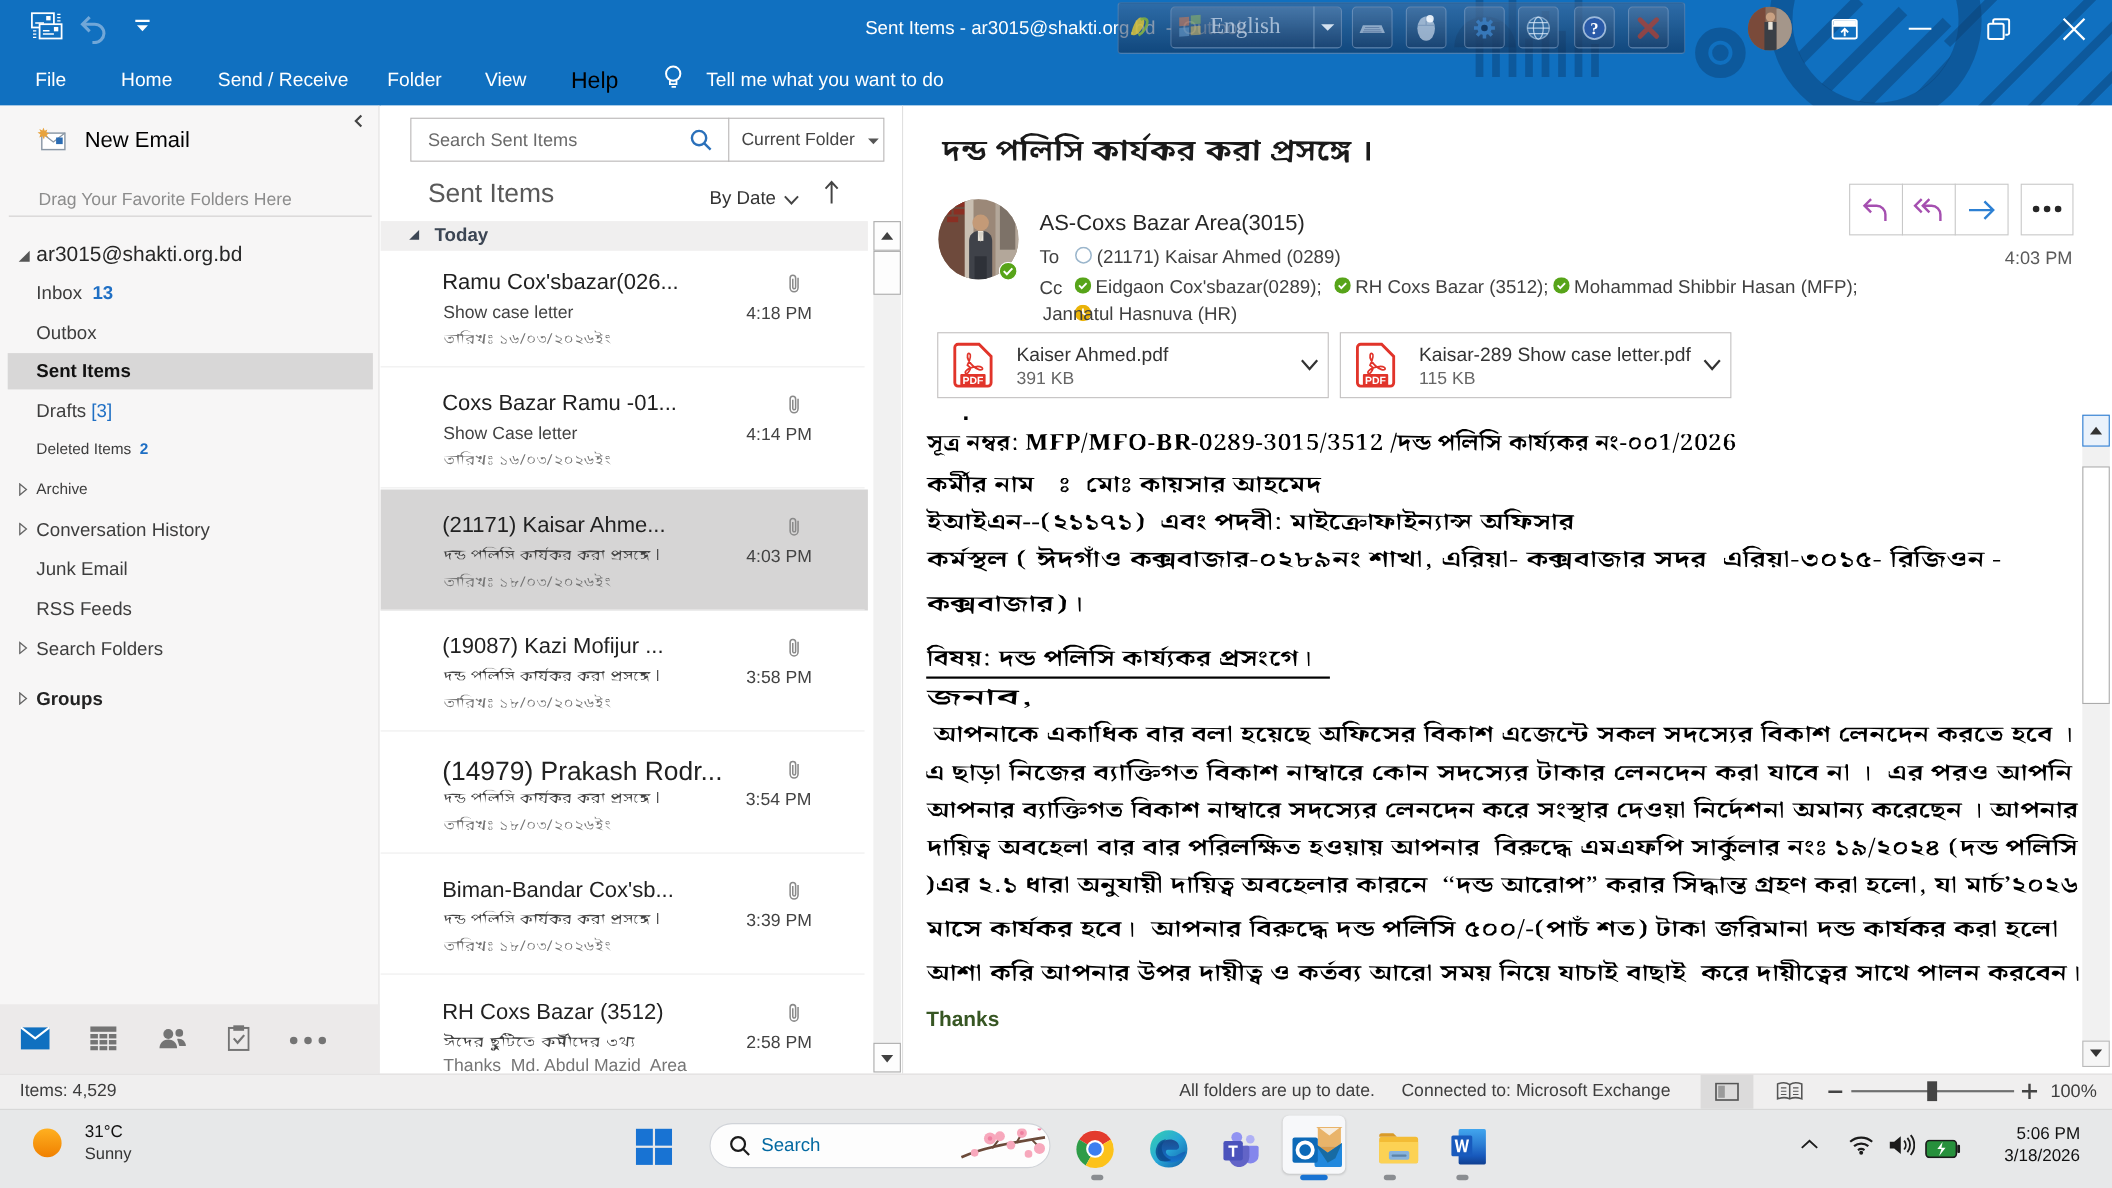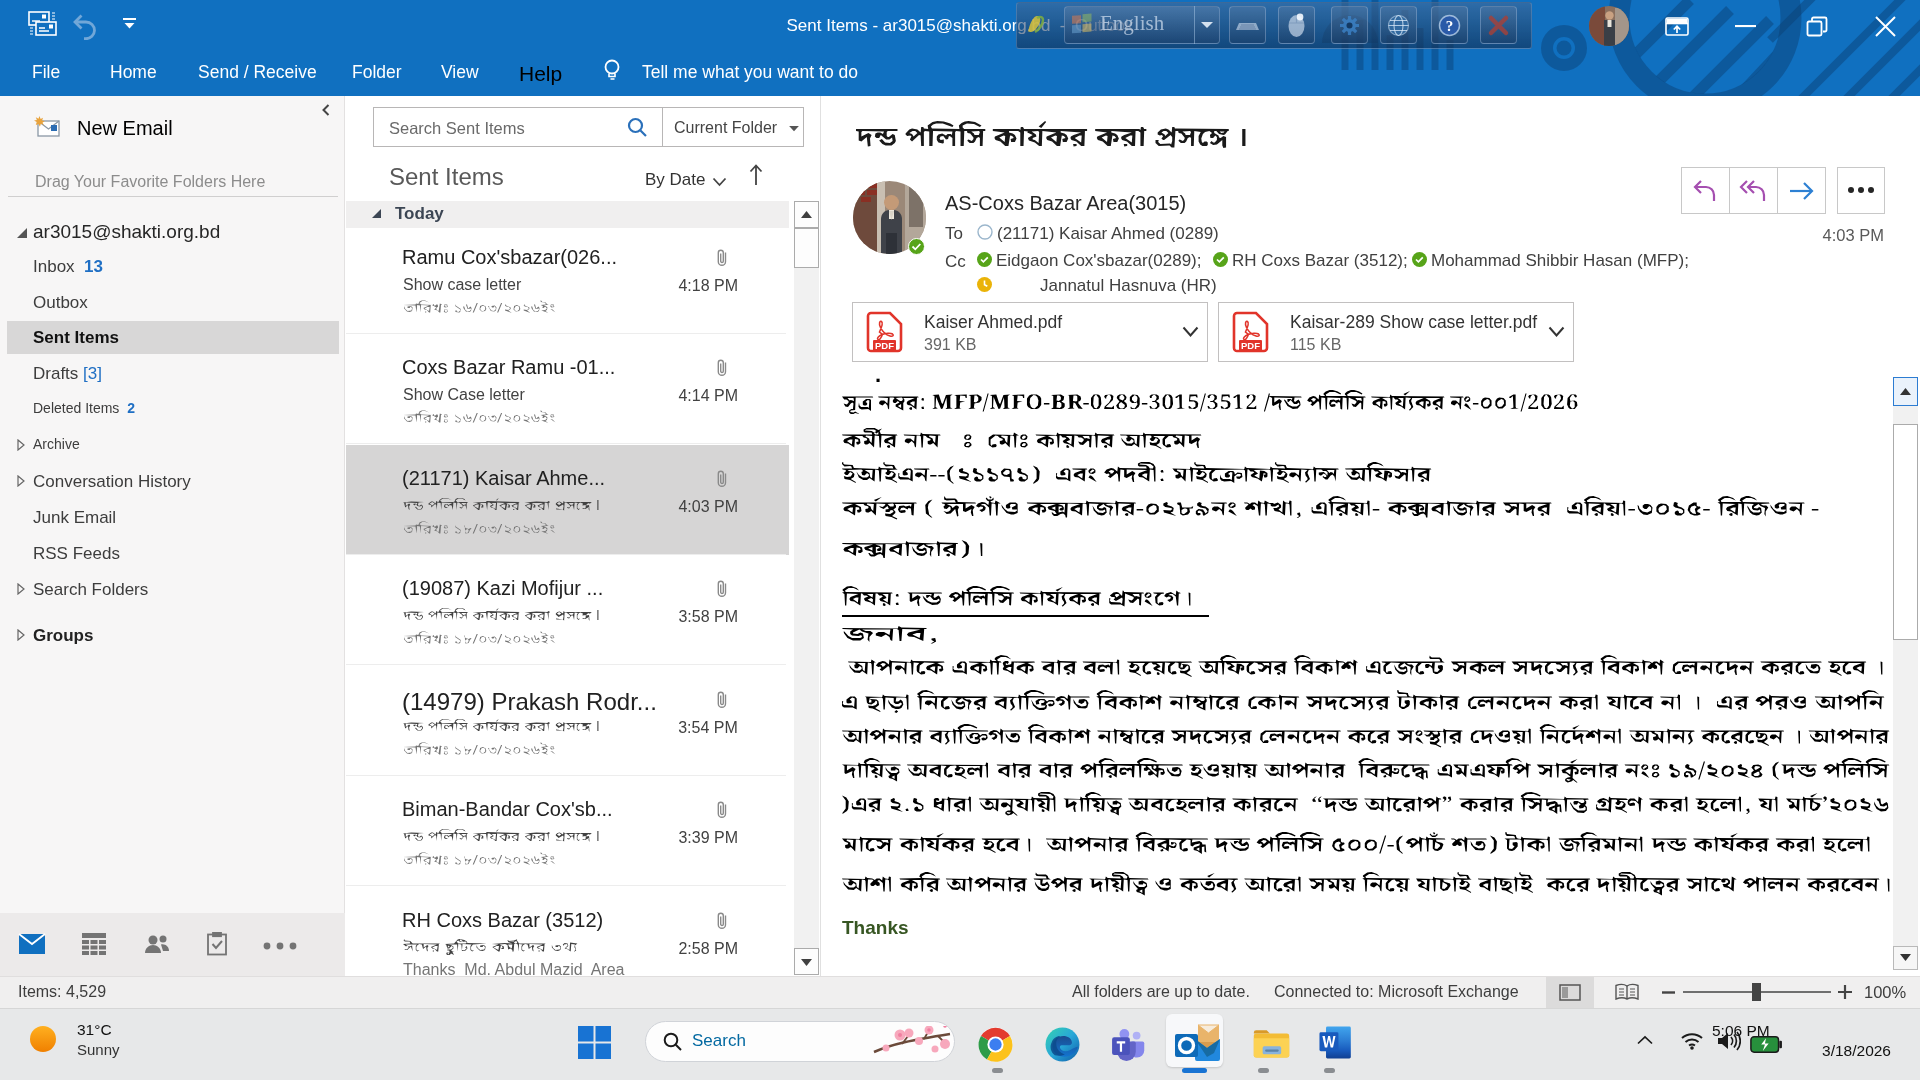--- a/index.html
+++ b/index.html
@@ -318,21 +318,21 @@
       <path fill="#424242" fill-rule="evenodd" d="M246 22l0 2l2 0l0 -2z M199 22l0 2l2 0l0 -2z M0 9l2 1l2 9l5 -5l1 8l2 2l-1 -7l2 -4l-2 -2l-6 5l0 -7l21 1l-1 3l-3 -2l-4 1l3 3l1 -2l2 0l2 3l5 1l2 -2l2 3l-3 4l-5 0l-4 -5l-1 2l4 4l7 0l3 -4l0 -3l-3 -3l-4 3l-2 -2l1 -5l10 -1l-23 -1z M276 11l0 2l5 5l8 -5l1 3l-1 7l-12 -2l-1 -3l1 5l11 0l3 2l1 -16l3 0l6 5l1 3l-2 2l-4 -1l1 2l3 1l4 -6l3 0l2 9l1 -15l6 1l-2 3l0 8l3 3l3 -3l-3 1l-2 -2l0 -5l2 -4l3 -2l5 2l-1 4l6 -1l0 5l-2 2l-4 -1l1 2l4 0l7 -4l-1 4l2 4l-1 -12l-5 1l1 -3l6 -1l3 -3l-49 0l-2 -2l-1 5l-6 -4l-4 1z M332 10l5 0l-2 2z M299 10l9 0l-1 3l-4 1z M282 8l4 3l-4 3l-4 -3z M266 8l-4 -2l-1 2l-20 -1l-22 2l11 1l-10 5l10 9l2 0l2 -12l2 1l1 4l-2 0l0 2l4 0l0 -5l-7 -4l21 0l-10 5l2 3l4 1l4 5l2 0l1 -15l5 1l2 14l0 -14z M254 13l-1 8l-8 -5l5 -3z M231 13l-1 8l-8 -5l5 -3z M125 9l11 1l-10 5l10 9l2 0l2 -12l2 1l1 4l-2 0l0 2l4 0l0 -5l-7 -4l12 0l2 14l1 -15l3 0l6 4l-5 3l2 3l4 1l4 4l2 0l1 -15l14 1l-10 5l10 9l2 0l2 -12l2 1l1 4l-2 0l0 2l4 0l0 -5l-7 -4l20 0l-10 5l2 3l4 1l4 5l2 0l1 -15l2 -1l-60 -2l-1 2z M207 13l-1 8l-8 -5l5 -3z M185 13l-1 8l-8 -5l5 -3z M137 13l-1 8l-8 -5l5 -3z M160 10l8 0l-1 12l-8 -5l5 -3z M351 4l0 20l2 0l0 -20z M169 6l4 -6l-4 3z M46 11l0 2l5 1l0 5l7 -7l2 2l1 10l1 -15l6 1l1 14l1 -15l19 1l-7 4l-2 -2l-5 1l-1 4l2 3l4 0l0 -2l-3 1l-1 -4l3 -2l4 4l1 -3l4 1l2 9l1 -15l5 1l1 14l1 -15l3 0l6 5l1 3l-2 2l-4 -1l1 2l3 1l4 -6l3 0l2 9l0 -14l3 -2l-20 0l-3 -3l5 -4l6 0l7 4l-2 -3l-5 -2l-7 0l-4 2l-2 5l-2 1l-21 0l-3 -3l5 -4l8 0l8 3l-8 -4l-9 0l-5 4l-1 3l-2 1l-3 -2l-1 5l-5 -4l-3 0z M105 10l9 0l-1 3l-4 1z M53 8l4 3l-4 4l-5 -4z"></path>
     </svg></div>
 <div style="position:absolute;left:403px;top:631px;width:153px;height:14px"><svg width="153" height="14" viewBox="0 0 270 28" preserveAspectRatio="none">
       <path fill="#757575" fill-rule="evenodd" d="M39 23l0 2l2 0l0 -2z M73 19l-1 4l2 2l3 0l2 -2l-1 -4z M76 19l2 2l-1 3l-2 0l-2 -3z M260 18l9 7l-5 -6z M2 12l0 5l5 6l5 1l4 -2l1 -7l-3 -3l-6 1l0 3l4 0l1 -3l3 3l-1 5l-7 1l-4 -4z M150 12l5 10l6 1l3 -2l1 -6l-3 -4l-6 1l1 3l3 0l1 -3l3 4l-1 4l-3 2l-4 -1l-4 -6l0 -3z M201 10l-5 2l-1 7l4 4l6 -1l2 -4l-1 -5z M199 12l4 0l2 2l0 5l-3 3l-3 0l-3 -4z M141 10l-5 2l-1 7l4 4l6 -1l2 -4l-1 -5z M139 12l4 0l2 2l0 5l-3 3l-3 0l-3 -4z M261 9l-1 4l2 2l5 -1l-1 -5z M262 10l4 1l-1 3l-4 -2z M231 9l3 9l6 -1l0 2l-2 3l-4 1l-4 -3l-2 -7l-2 0l1 4l4 6l6 1l3 -2l1 -6l-2 -3l-4 4l-2 -8z M107 10l2 1l1 14l6 -1l2 -6l3 -3l-2 -1l-3 2l-6 -2l-1 -5z M114 16l2 2l-1 5l-3 1l-2 -2l0 -4z M73 9l-1 4l2 2l5 -1l-1 -5z M74 10l4 1l-1 3l-4 -2z M214 8l-1 3l2 2l5 1l2 3l-3 3l-6 -1l0 2l12 5l-6 -5l4 -3l0 -3l-8 -4z M181 8l-1 3l2 2l5 1l2 3l-3 3l-6 -1l0 2l12 5l-6 -5l4 -3l0 -3l-8 -4z M93 8l-1 4l9 7l0 2l-3 3l-3 -1l-1 -3l-2 2l1 2l6 1l2 -1l1 -6l-9 -7z M175 6l-2 0l-7 19l2 0z M132 6l-2 0l-7 19l2 0z M0 10l22 1l2 14l1 -15l5 1l1 14l1 -15l14 1l-10 5l2 3l4 1l4 5l2 0l1 -15l2 0l8 5l-4 4l6 2l3 4l2 0l1 -15l2 -1l-4 -2l-2 15l-4 -3l0 -3l3 -3l-1 -4l-2 0l-3 3l-2 -4l-2 2l-20 -1l-3 -3l5 -4l5 0l7 3l-7 -4l-6 0l-4 2l-2 5l-4 -1l-1 2z M47 14l-1 8l-8 -5l5 -3z M243 0l0 4l8 1l1 4l-9 1l4 2l-1 4l2 0l3 -3l3 4l-3 3l-7 1l13 5l-6 -4l3 -2l1 -5l-3 -3l-4 -1l9 -2l-3 -1l-3 -4l-5 0z"></path>
     </svg></div>
 <div class="a" style="left:346px;top:775px;width:440px;border-top:1px solid #ededed"></div>
 <div class="a" style="left:402px;top:688px;font-size:24px;color:#212121;white-space:nowrap">(14979) Prakash Rodr...</div>
 <svg class="a" style="left:714px;top:690px" width="16" height="19" viewBox="0 0 16 19">
     <path d="M11.5 4.5v9.2a3.6 3.6 0 0 1-7.2 0V4.8a2.5 2.5 0 0 1 5 0v8.4a1.3 1.3 0 0 1-2.6 0V5.5" fill="none" stroke="#8a8a8a" stroke-width="1.4"></path>
   </svg>
-<div class="a" style="left:678px;top:719px;width:60px;text-align:center;font-size:16px;color:#424242">3:54 PM</div>
+<div class="a" style="left:678px;top:719px;width:60px;text-align:left;font-size:16px;color:#424242">3:54 PM</div>
 <div style="position:absolute;left:403px;top:718px;width:196px;height:13.5px"><svg width="196" height="13.5" viewBox="0 0 354 27" preserveAspectRatio="none">
       <path fill="#424242" fill-rule="evenodd" d="M246 22l0 2l2 0l0 -2z M199 22l0 2l2 0l0 -2z M0 9l2 1l2 9l5 -5l1 8l2 2l-1 -7l2 -4l-2 -2l-6 5l0 -7l21 1l-1 3l-3 -2l-4 1l3 3l1 -2l2 0l2 3l5 1l2 -2l2 3l-3 4l-5 0l-4 -5l-1 2l4 4l7 0l3 -4l0 -3l-3 -3l-4 3l-2 -2l1 -5l10 -1l-23 -1z M276 11l0 2l5 5l8 -5l1 3l-1 7l-12 -2l-1 -3l1 5l11 0l3 2l1 -16l3 0l6 5l1 3l-2 2l-4 -1l1 2l3 1l4 -6l3 0l2 9l1 -15l6 1l-2 3l0 8l3 3l3 -3l-3 1l-2 -2l0 -5l2 -4l3 -2l5 2l-1 4l6 -1l0 5l-2 2l-4 -1l1 2l4 0l7 -4l-1 4l2 4l-1 -12l-5 1l1 -3l6 -1l3 -3l-49 0l-2 -2l-1 5l-6 -4l-4 1z M332 10l5 0l-2 2z M299 10l9 0l-1 3l-4 1z M282 8l4 3l-4 3l-4 -3z M266 8l-4 -2l-1 2l-20 -1l-22 2l11 1l-10 5l10 9l2 0l2 -12l2 1l1 4l-2 0l0 2l4 0l0 -5l-7 -4l21 0l-10 5l2 3l4 1l4 5l2 0l1 -15l5 1l2 14l0 -14z M254 13l-1 8l-8 -5l5 -3z M231 13l-1 8l-8 -5l5 -3z M125 9l11 1l-10 5l10 9l2 0l2 -12l2 1l1 4l-2 0l0 2l4 0l0 -5l-7 -4l12 0l2 14l1 -15l3 0l6 4l-5 3l2 3l4 1l4 4l2 0l1 -15l14 1l-10 5l10 9l2 0l2 -12l2 1l1 4l-2 0l0 2l4 0l0 -5l-7 -4l20 0l-10 5l2 3l4 1l4 5l2 0l1 -15l2 -1l-60 -2l-1 2z M207 13l-1 8l-8 -5l5 -3z M185 13l-1 8l-8 -5l5 -3z M137 13l-1 8l-8 -5l5 -3z M160 10l8 0l-1 12l-8 -5l5 -3z M351 4l0 20l2 0l0 -20z M169 6l4 -6l-4 3z M46 11l0 2l5 1l0 5l7 -7l2 2l1 10l1 -15l6 1l1 14l1 -15l19 1l-7 4l-2 -2l-5 1l-1 4l2 3l4 0l0 -2l-3 1l-1 -4l3 -2l4 4l1 -3l4 1l2 9l1 -15l5 1l1 14l1 -15l3 0l6 5l1 3l-2 2l-4 -1l1 2l3 1l4 -6l3 0l2 9l0 -14l3 -2l-20 0l-3 -3l5 -4l6 0l7 4l-2 -3l-5 -2l-7 0l-4 2l-2 5l-2 1l-21 0l-3 -3l5 -4l8 0l8 3l-8 -4l-9 0l-5 4l-1 3l-2 1l-3 -2l-1 5l-5 -4l-3 0z M105 10l9 0l-1 3l-4 1z M53 8l4 3l-4 4l-5 -4z"></path>
     </svg></div>
 <div style="position:absolute;left:403px;top:742px;width:153px;height:14px"><svg width="153" height="14" viewBox="0 0 270 28" preserveAspectRatio="none">
       <path fill="#757575" fill-rule="evenodd" d="M39 23l0 2l2 0l0 -2z M73 19l-1 4l2 2l3 0l2 -2l-1 -4z M76 19l2 2l-1 3l-2 0l-2 -3z M260 18l9 7l-5 -6z M2 12l0 5l5 6l5 1l4 -2l1 -7l-3 -3l-6 1l0 3l4 0l1 -3l3 3l-1 5l-7 1l-4 -4z M150 12l5 10l6 1l3 -2l1 -6l-3 -4l-6 1l1 3l3 0l1 -3l3 4l-1 4l-3 2l-4 -1l-4 -6l0 -3z M201 10l-5 2l-1 7l4 4l6 -1l2 -4l-1 -5z M199 12l4 0l2 2l0 5l-3 3l-3 0l-3 -4z M141 10l-5 2l-1 7l4 4l6 -1l2 -4l-1 -5z M139 12l4 0l2 2l0 5l-3 3l-3 0l-3 -4z M261 9l-1 4l2 2l5 -1l-1 -5z M262 10l4 1l-1 3l-4 -2z M231 9l3 9l6 -1l0 2l-2 3l-4 1l-4 -3l-2 -7l-2 0l1 4l4 6l6 1l3 -2l1 -6l-2 -3l-4 4l-2 -8z M107 10l2 1l1 14l6 -1l2 -6l3 -3l-2 -1l-3 2l-6 -2l-1 -5z M114 16l2 2l-1 5l-3 1l-2 -2l0 -4z M73 9l-1 4l2 2l5 -1l-1 -5z M74 10l4 1l-1 3l-4 -2z M214 8l-1 3l2 2l5 1l2 3l-3 3l-6 -1l0 2l12 5l-6 -5l4 -3l0 -3l-8 -4z M181 8l-1 3l2 2l5 1l2 3l-3 3l-6 -1l0 2l12 5l-6 -5l4 -3l0 -3l-8 -4z M93 8l-1 4l9 7l0 2l-3 3l-3 -1l-1 -3l-2 2l1 2l6 1l2 -1l1 -6l-9 -7z M175 6l-2 0l-7 19l2 0z M132 6l-2 0l-7 19l2 0z M0 10l22 1l2 14l1 -15l5 1l1 14l1 -15l14 1l-10 5l2 3l4 1l4 5l2 0l1 -15l2 0l8 5l-4 4l6 2l3 4l2 0l1 -15l2 -1l-4 -2l-2 15l-4 -3l0 -3l3 -3l-1 -4l-2 0l-3 3l-2 -4l-2 2l-20 -1l-3 -3l5 -4l5 0l7 3l-7 -4l-6 0l-4 2l-2 5l-4 -1l-1 2z M47 14l-1 8l-8 -5l5 -3z M243 0l0 4l8 1l1 4l-9 1l4 2l-1 4l2 0l3 -3l3 4l-3 3l-7 1l13 5l-6 -4l3 -2l1 -5l-3 -3l-4 -1l9 -2l-3 -1l-3 -4l-5 0z"></path>
     </svg></div>
 <div class="a" style="left:346px;top:885px;width:440px;border-top:1px solid #ededed"></div>
 <div class="a" style="left:402px;top:798px;font-size:20px;color:#212121;white-space:nowrap">Biman-Bandar Cox'sb...</div>
 <svg class="a" style="left:714px;top:800px" width="16" height="19" viewBox="0 0 16 19">
     <path d="M11.5 4.5v9.2a3.6 3.6 0 0 1-7.2 0V4.8a2.5 2.5 0 0 1 5 0v8.4a1.3 1.3 0 0 1-2.6 0V5.5" fill="none" stroke="#8a8a8a" stroke-width="1.4"></path>
@@ -417,21 +417,21 @@
 <div class="a" style="left:1232px;top:251px;font-size:17px;color:#404040">RH Coxs Bazar (3512);</div>
 <svg class="a" style="left:1412px;top:252px" width="15" height="15" viewBox="0 0 15 15">
     <circle cx="7.5" cy="7.5" r="7.5" fill="#57a419"></circle>
     <path d="M4 7.5l2.4 2.4 4.4-4.6" stroke="#fff" stroke-width="1.7" fill="none"></path>
   </svg>
 <div class="a" style="left:1431px;top:251px;font-size:17px;color:#404040">Mohammad Shibbir Hasan (MFP);</div>
 <svg class="a" style="left:977px;top:277px" width="15" height="15" viewBox="0 0 15 15">
     <circle cx="7.5" cy="7.5" r="7.5" fill="#eab308"></circle>
     <path d="M7.5 3.5v4.2l2.8 1.6" stroke="#fff" stroke-width="1.6" fill="none"></path>
   </svg>
-<div class="a" style="left:1040px;top:276px;font-size:17px;color:#404040">Jannatul Hasnuva (HR)</div>
+<div class="a" style="left:948px;top:276px;font-size:17px;color:#404040">Jannatul Hasnuva (HR)</div>
 <div class="a" style="left:1681px;top:167px;width:145px;height:47px;border:1px solid #c8c8c8"></div>
 <div class="a" style="left:1729px;top:167px;width:1px;height:47px;background:#c8c8c8"></div>
 <div class="a" style="left:1777px;top:167px;width:1px;height:47px;background:#c8c8c8"></div>
 <div class="a" style="left:1837px;top:167px;width:48px;height:47px;border:1px solid #c8c8c8"></div>
 <svg class="a" style="left:1692px;top:179px" width="26" height="24" viewBox="0 0 26 24">
     <g fill="none" stroke="#a54fb0" stroke-width="2.2">
       <path d="M3 8h11a8 8 0 0 1 8 8v6"></path>
       <path d="M9 2L3 8l6 6"></path>
     </g>
   </svg>
@@ -693,13 +693,13 @@
       <path d="M15 6a6 6 0 0 1 0 8"></path>
       <path d="M18 3.5a10 10 0 0 1 0 13"></path>
       <path d="M21 1a14 14 0 0 1 0 18"></path>
     </g>
   </svg>
 <svg class="a" style="left:1750px;top:1036px" width="32" height="17" viewBox="0 0 30 16">
     <rect x="0.8" y="0.8" width="26" height="14.4" rx="3" fill="#27903c" stroke="#1b1b1b" stroke-width="1.4"></rect>
     <rect x="27.5" y="4.5" width="2.5" height="7" rx="1" fill="#1b1b1b"></rect>
     <path d="M15 2l-4.5 6h3.5l-2 6 5.5-7h-3.5z" fill="#fff"></path>
   </svg>
-<div class="a" style="left:1712px;top:1022px;width:91px;text-align:left;font-size:15.5px;color:#111">5:06 PM</div>
+<div class="a" style="left:1800px;top:1022px;width:91px;text-align:right;font-size:15.5px;color:#111">5:06 PM</div>
 <div class="a" style="left:1800px;top:1042px;width:91px;text-align:right;font-size:15.5px;color:#111">3/18/2026</div>
 </body></html>

